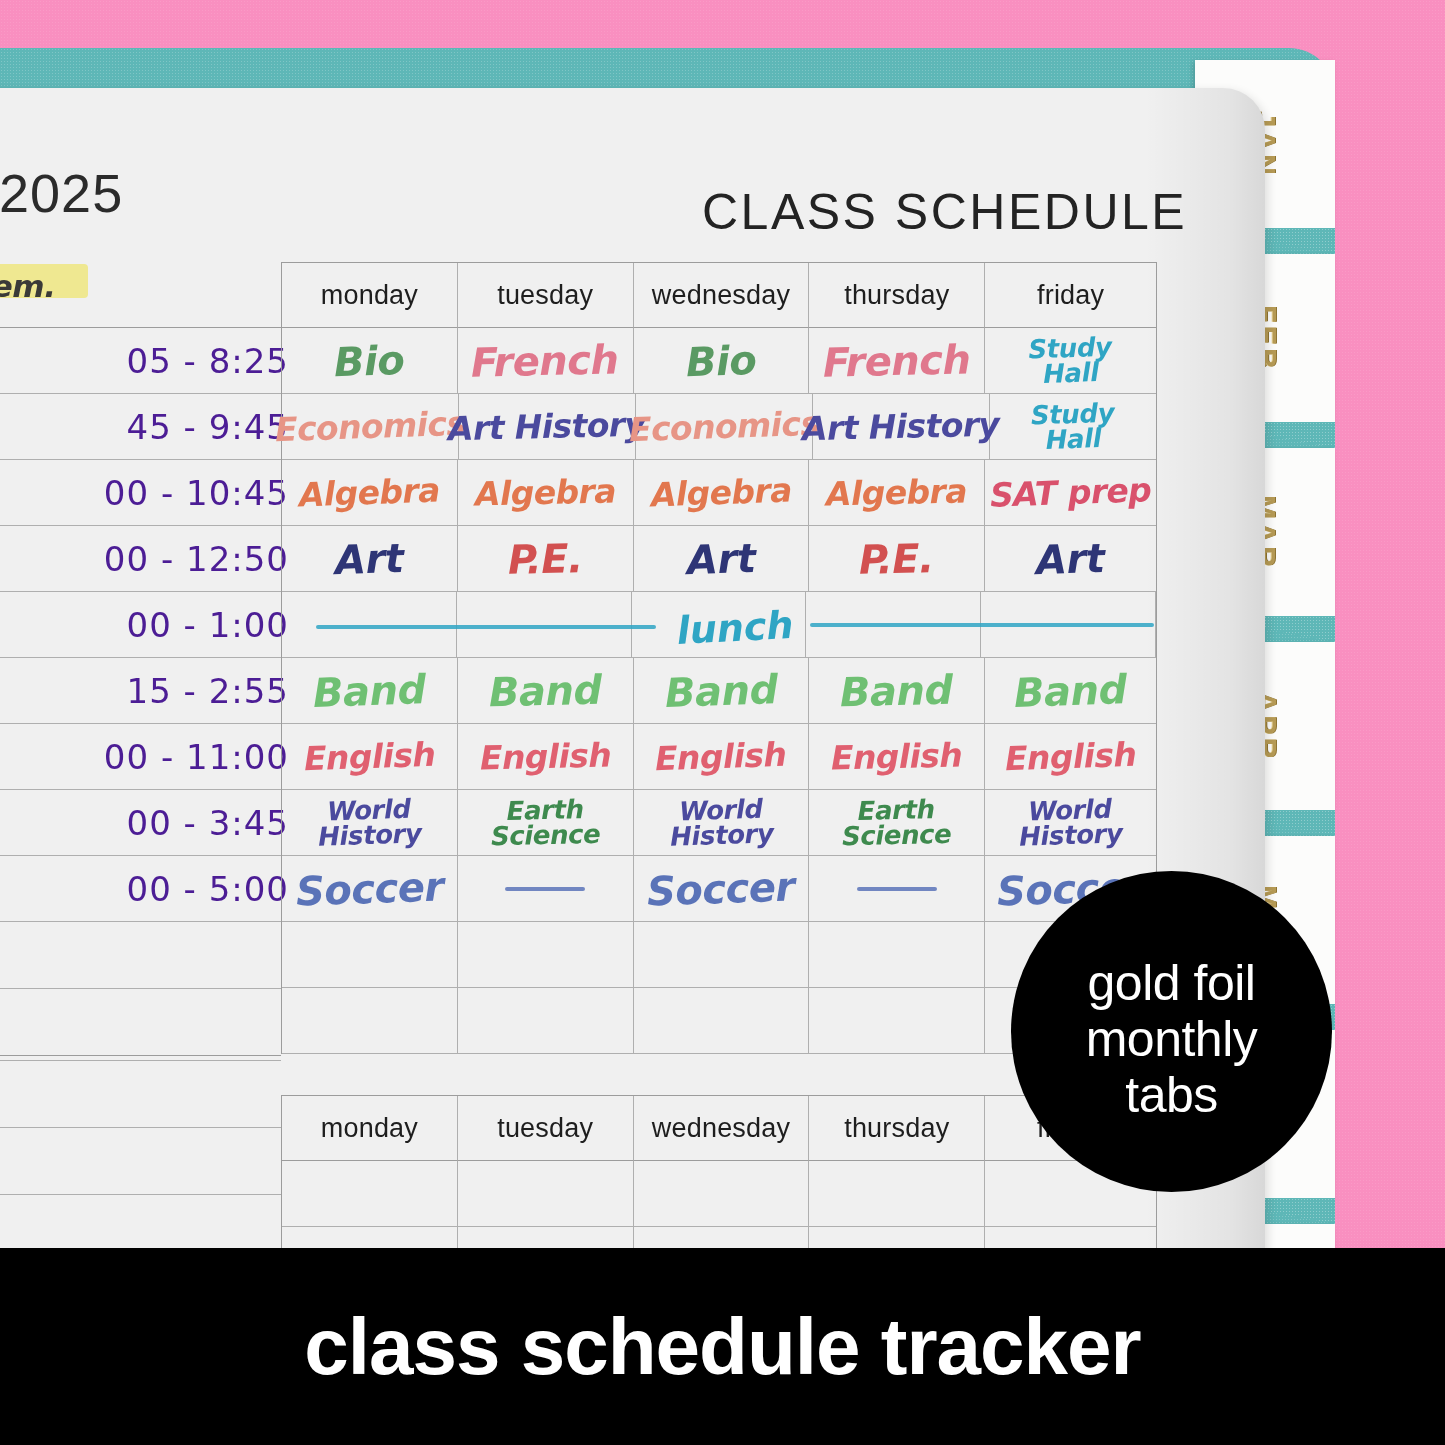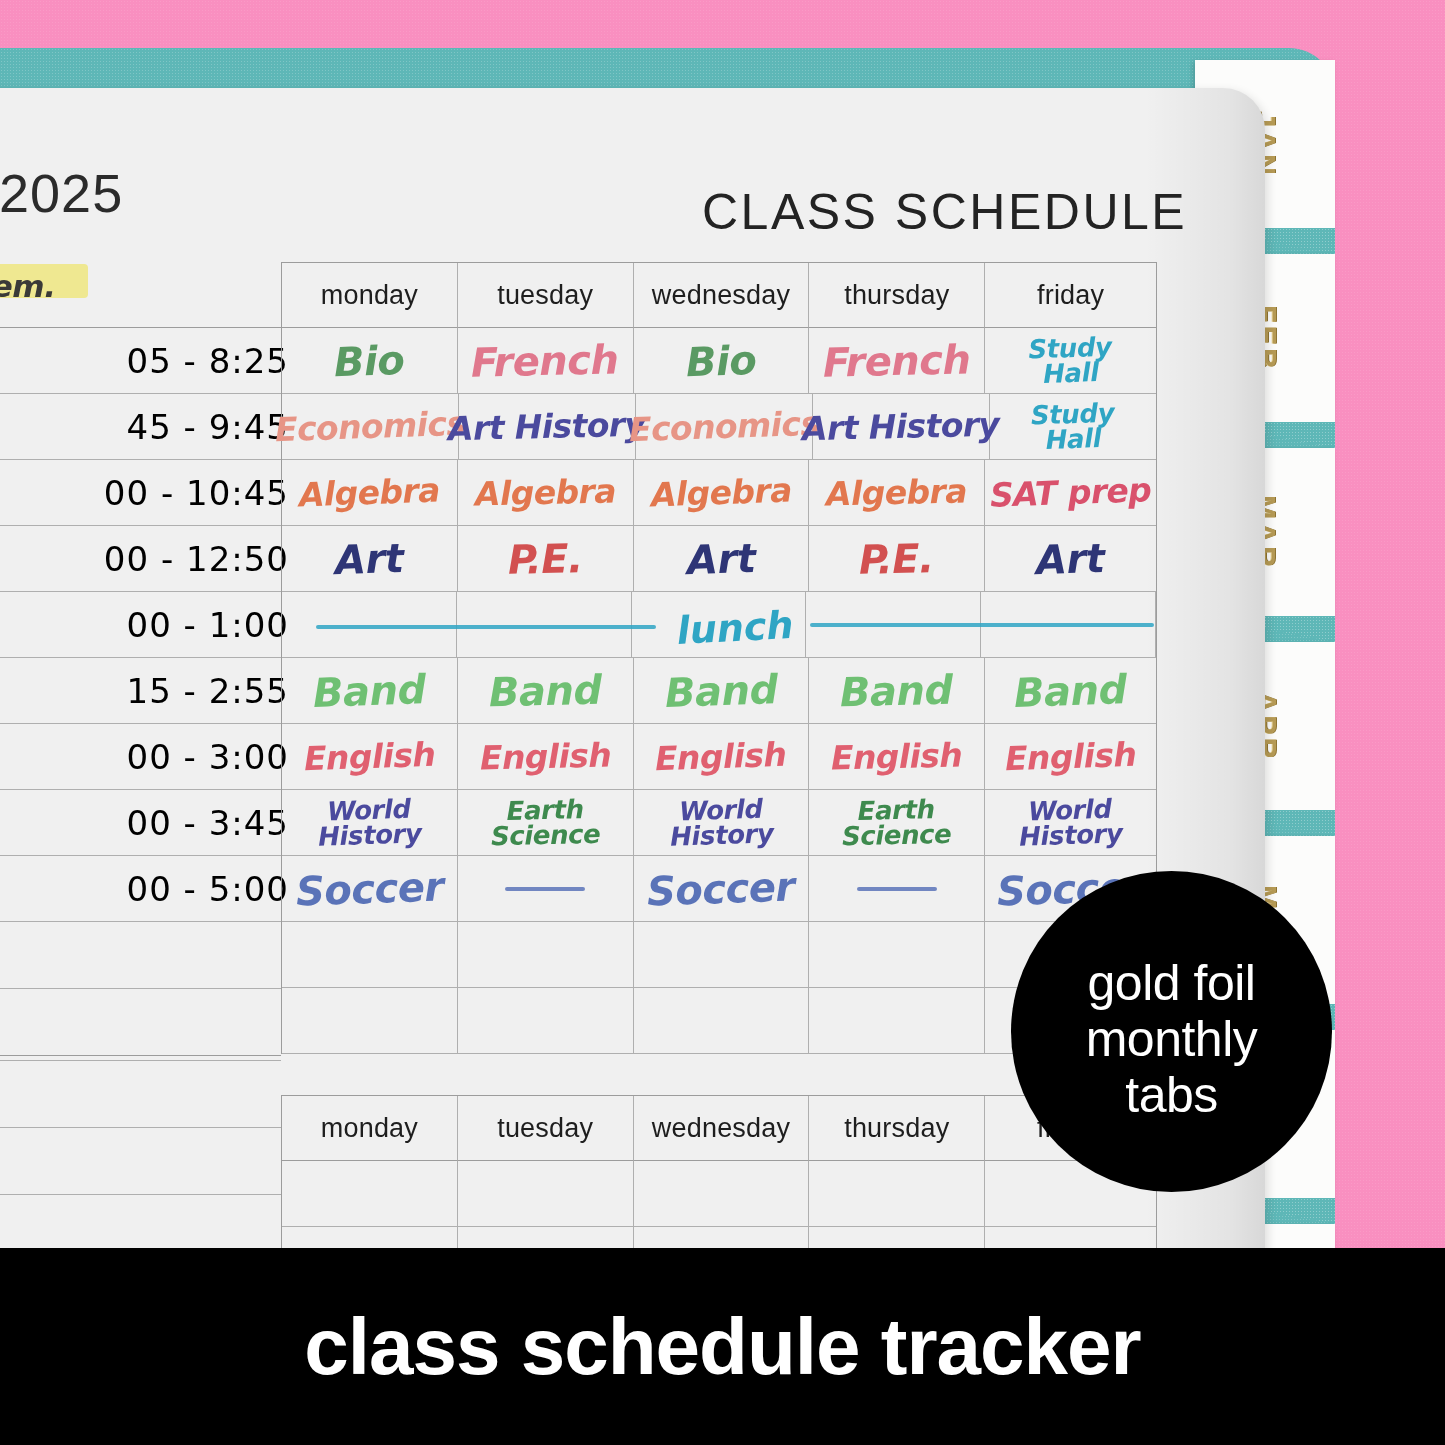--- a/index.html
+++ b/index.html
@@ -86,21 +86,21 @@
   
   .timecol{position:absolute;left:0;top:327px;width:281px;}
   .timerow{
     height:66px;border-top:1px solid #AFAFAF;
     display:flex;align-items:center;justify-content:flex-end;
     padding-right:22px;box-sizing:border-box;
   }
   .timerow:first-child{border-top:1px solid #9C9C9C;}
   .timetxt{
     font-family:"DejaVu Sans",sans-serif;
-    font-size:34px;color:#000000;letter-spacing:1px;
+    font-size:34px;color:#4c1d95;letter-spacing:1px;
     white-space:nowrap;transform:translateX(30px);
   }
   .timecol .blankrow{height:66px;border-top:1px solid #AFAFAF;}
   .timecol .lastline{border-top:1px solid #9C9C9C;height:0;}
 
   
   .grid{
     position:absolute;left:281px;top:262px;width:876px;
     border-left:1px solid #9C9C9C;border-top:1px solid #9C9C9C;
     border-right:1px solid #9C9C9C;
@@ -233,21 +233,21 @@
       <div class="timerow">
         <span class="timetxt">00 - 12:50</span>
       </div>
       <div class="timerow">
         <span class="timetxt">00 - 1:00</span>
       </div>
       <div class="timerow">
         <span class="timetxt">15 - 2:55</span>
       </div>
       <div class="timerow">
-        <span class="timetxt">00 - 3:00</span>
+        <span class="timetxt">00 - 11:00</span>
       </div>
       <div class="timerow">
         <span class="timetxt">00 - 3:45</span>
       </div>
       <div class="timerow">
         <span class="timetxt">00 - 5:00</span>
       </div>
       <div class="blankrow"></div>
       <div class="blankrow"></div>
       <div class="lastline"></div>

